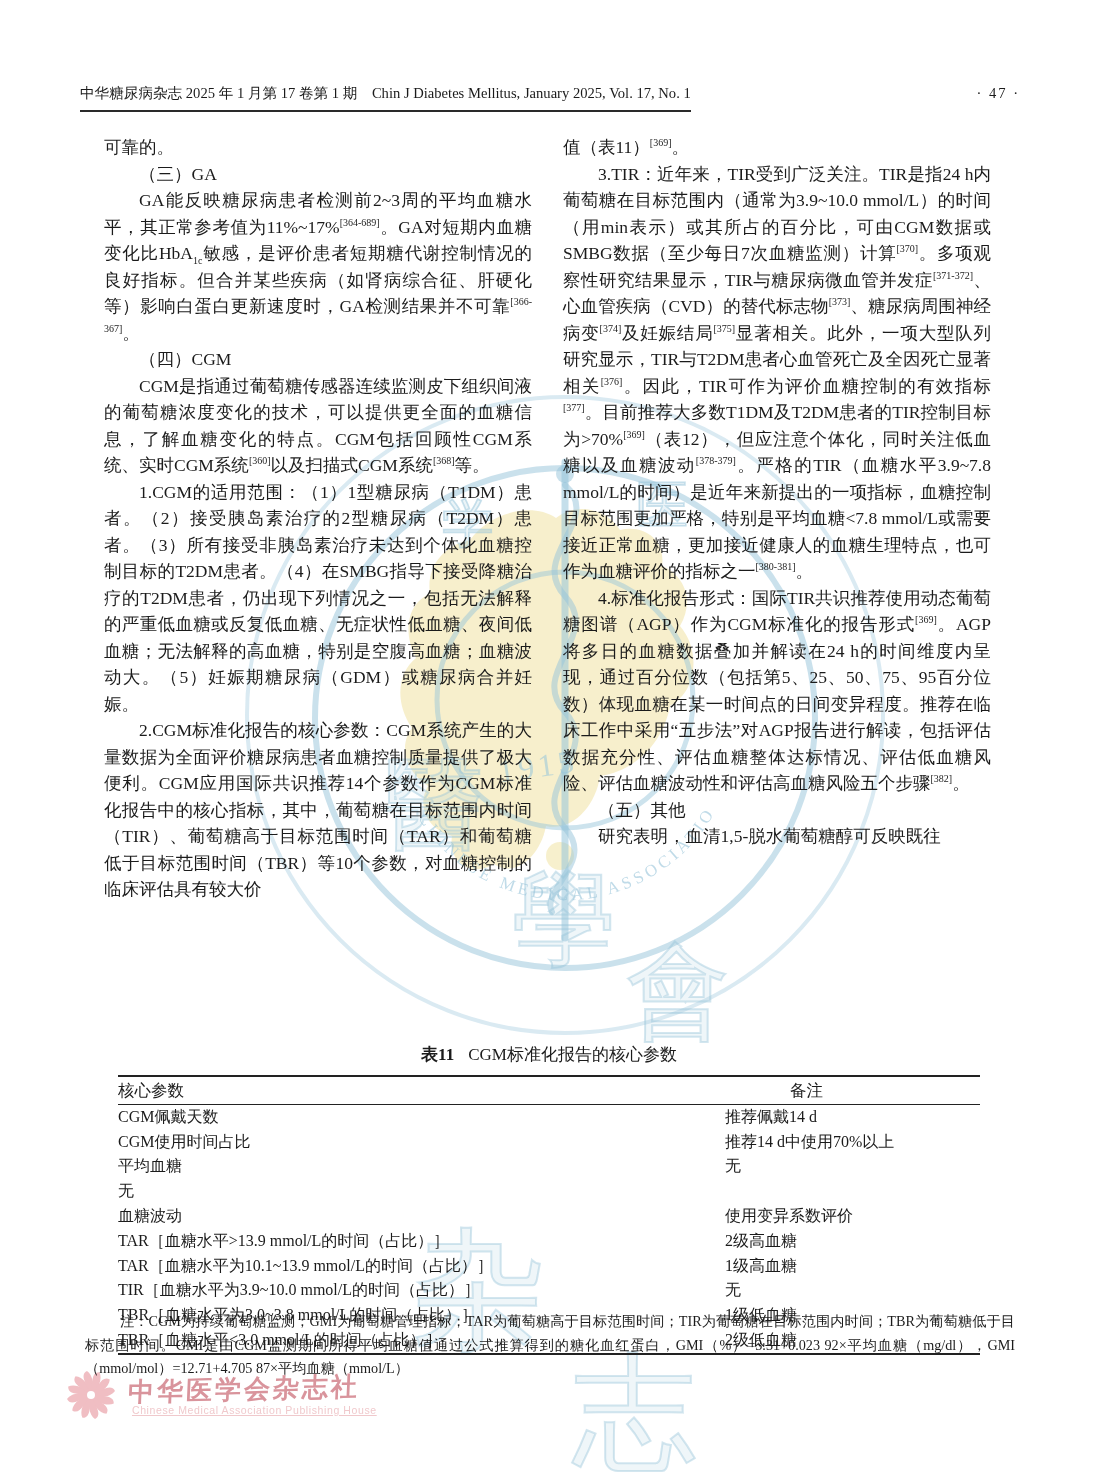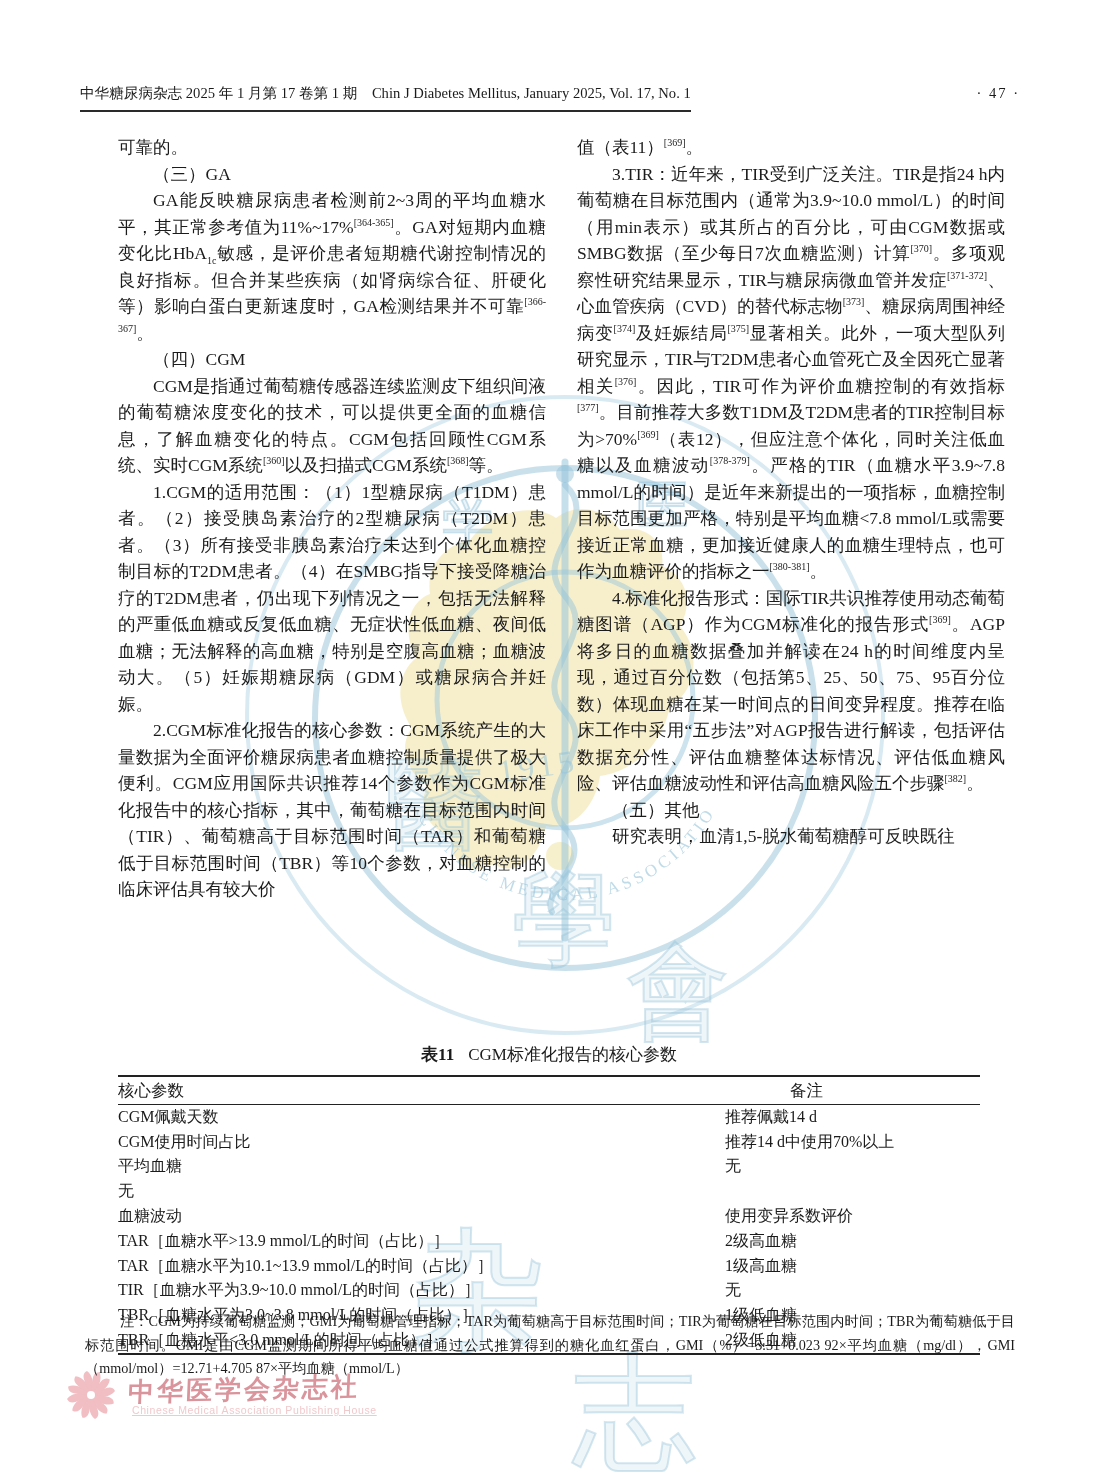--- a/index.html
+++ b/index.html
@@ -46,21 +46,21 @@
   }
   
   .content{position:absolute;inset:0;z-index:1;}
   .pg-header{
     position:absolute;left:80px;top:84px;width:940px;
     display:flex;justify-content:space-between;align-items:baseline;
     font-size:14.6px;
   }
   .pg-header .left{border-bottom:2px solid #2a2a2a;padding-bottom:7px;}
   .pg-header .num{padding-bottom:7px;letter-spacing:2px;}
-  .columns{position:absolute;left:118px;top:134px;width:888px;display:flex;gap:31px;}
+  .columns{position:absolute;left:104px;top:134px;width:888px;display:flex;gap:31px;}
   .col{width:428px;font-size:17.5px;line-height:26.5px;text-align:justify;}
   .col p{margin:0;}
   .p-indent{text-indent:2em;}
   sup.ref{font-size:10px;line-height:0;vertical-align:super;letter-spacing:0;}
   sub{font-size:10px;line-height:0;}
   
   .table-block{position:absolute;left:118px;top:1010px;width:862px;margin-top:33px;}
   .tbl-title{text-align:center;font-size:17px;margin-bottom:9px;}
   .tbl-title .lab{font-weight:bold;margin-right:14px;}
   .tbl{border-top:2.5px solid #222;border-bottom:2.5px solid #222;}
@@ -146,21 +146,21 @@
 
     <div class="pg-header">
       <span class="left">中华糖尿病杂志 2025 年 1 月第 17 卷第 1 期　Chin J Diabetes Mellitus, January 2025, Vol. 17, No. 1</span>
       <span class="num">· 47 ·</span>
     </div>
 
     <div class="columns">
       <div class="col">
         <p>可靠的。</p>
         <p class="p-indent">（三）GA</p>
-        <p class="p-indent">GA能反映糖尿病患者检测前2~3周的平均血糖水平，其正常参考值为11%~17%<sup class="ref">[364-365]</sup>。GA对短期内血糖变化比HbA<sub>1c</sub>敏感，是评价患者短期糖代谢控制情况的良好指标。但合并某些疾病（如肾病综合征、肝硬化等）影响白蛋白更新速度时，GA检测结果并不可靠<sup class="ref">[366-367]</sup>。</p>
+        <p class="p-indent">GA能反映糖尿病患者检测前2~3周的平均血糖水平，其正常参考值为11%~17%<sup class="ref">[364-689]</sup>。GA对短期内血糖变化比HbA<sub>1c</sub>敏感，是评价患者短期糖代谢控制情况的良好指标。但合并某些疾病（如肾病综合征、肝硬化等）影响白蛋白更新速度时，GA检测结果并不可靠<sup class="ref">[366-367]</sup>。</p>
         <p class="p-indent">（四）CGM</p>
         <p class="p-indent">CGM是指通过葡萄糖传感器连续监测皮下组织间液的葡萄糖浓度变化的技术，可以提供更全面的血糖信息，了解血糖变化的特点。CGM包括回顾性CGM系统、实时CGM系统<sup class="ref">[360]</sup>以及扫描式CGM系统<sup class="ref">[368]</sup>等。</p>
         <p class="p-indent">1.CGM的适用范围：（1）1型糖尿病（T1DM）患者。（2）接受胰岛素治疗的2型糖尿病（T2DM）患者。（3）所有接受非胰岛素治疗未达到个体化血糖控制目标的T2DM患者。（4）在SMBG指导下接受降糖治疗的T2DM患者，仍出现下列情况之一，包括无法解释的严重低血糖或反复低血糖、无症状性低血糖、夜间低血糖；无法解释的高血糖，特别是空腹高血糖；血糖波动大。（5）妊娠期糖尿病（GDM）或糖尿病合并妊娠。</p>
         <p class="p-indent">2.CGM标准化报告的核心参数：CGM系统产生的大量数据为全面评价糖尿病患者血糖控制质量提供了极大便利。CGM应用国际共识推荐14个参数作为CGM标准化报告中的核心指标，其中，葡萄糖在目标范围内时间（TIR）、葡萄糖高于目标范围时间（TAR）和葡萄糖低于目标范围时间（TBR）等10个参数，对血糖控制的临床评估具有较大价</p>
       </div>
       <div class="col">
         <p>值（表11）<sup class="ref">[369]</sup>。</p>
         <p class="p-indent">3.TIR：近年来，TIR受到广泛关注。TIR是指24 h内葡萄糖在目标范围内（通常为3.9~10.0 mmol/L）的时间（用min表示）或其所占的百分比，可由CGM数据或SMBG数据（至少每日7次血糖监测）计算<sup class="ref">[370]</sup>。多项观察性研究结果显示，TIR与糖尿病微血管并发症<sup class="ref">[371-372]</sup>、心血管疾病（CVD）的替代标志物<sup class="ref">[373]</sup>、糖尿病周围神经病变<sup class="ref">[374]</sup>及妊娠结局<sup class="ref">[375]</sup>显著相关。此外，一项大型队列研究显示，TIR与T2DM患者心血管死亡及全因死亡显著相关<sup class="ref">[376]</sup>。因此，TIR可作为评价血糖控制的有效指标<sup class="ref">[377]</sup>。目前推荐大多数T1DM及T2DM患者的TIR控制目标为&gt;70%<sup class="ref">[369]</sup>（表12），但应注意个体化，同时关注低血糖以及血糖波动<sup class="ref">[378-379]</sup>。严格的TIR（血糖水平3.9~7.8 mmol/L的时间）是近年来新提出的一项指标，血糖控制目标范围更加严格，特别是平均血糖&lt;7.8 mmol/L或需要接近正常血糖，更加接近健康人的血糖生理特点，也可作为血糖评价的指标之一<sup class="ref">[380-381]</sup>。</p>
         <p class="p-indent">4.标准化报告形式：国际TIR共识推荐使用动态葡萄糖图谱（AGP）作为CGM标准化的报告形式<sup class="ref">[369]</sup>。AGP将多日的血糖数据叠加并解读在24 h的时间维度内呈现，通过百分位数（包括第5、25、50、75、95百分位数）体现血糖在某一时间点的日间变异程度。推荐在临床工作中采用“五步法”对AGP报告进行解读，包括评估数据充分性、评估血糖整体达标情况、评估低血糖风险、评估血糖波动性和评估高血糖风险五个步骤<sup class="ref">[382]</sup>。</p>
         <p class="p-indent">（五）其他</p>

